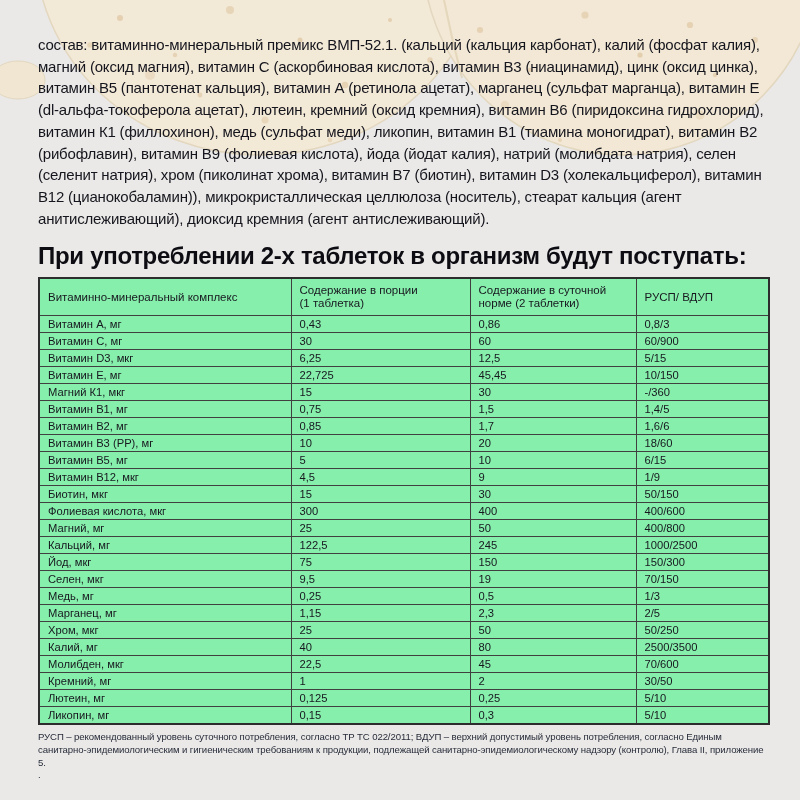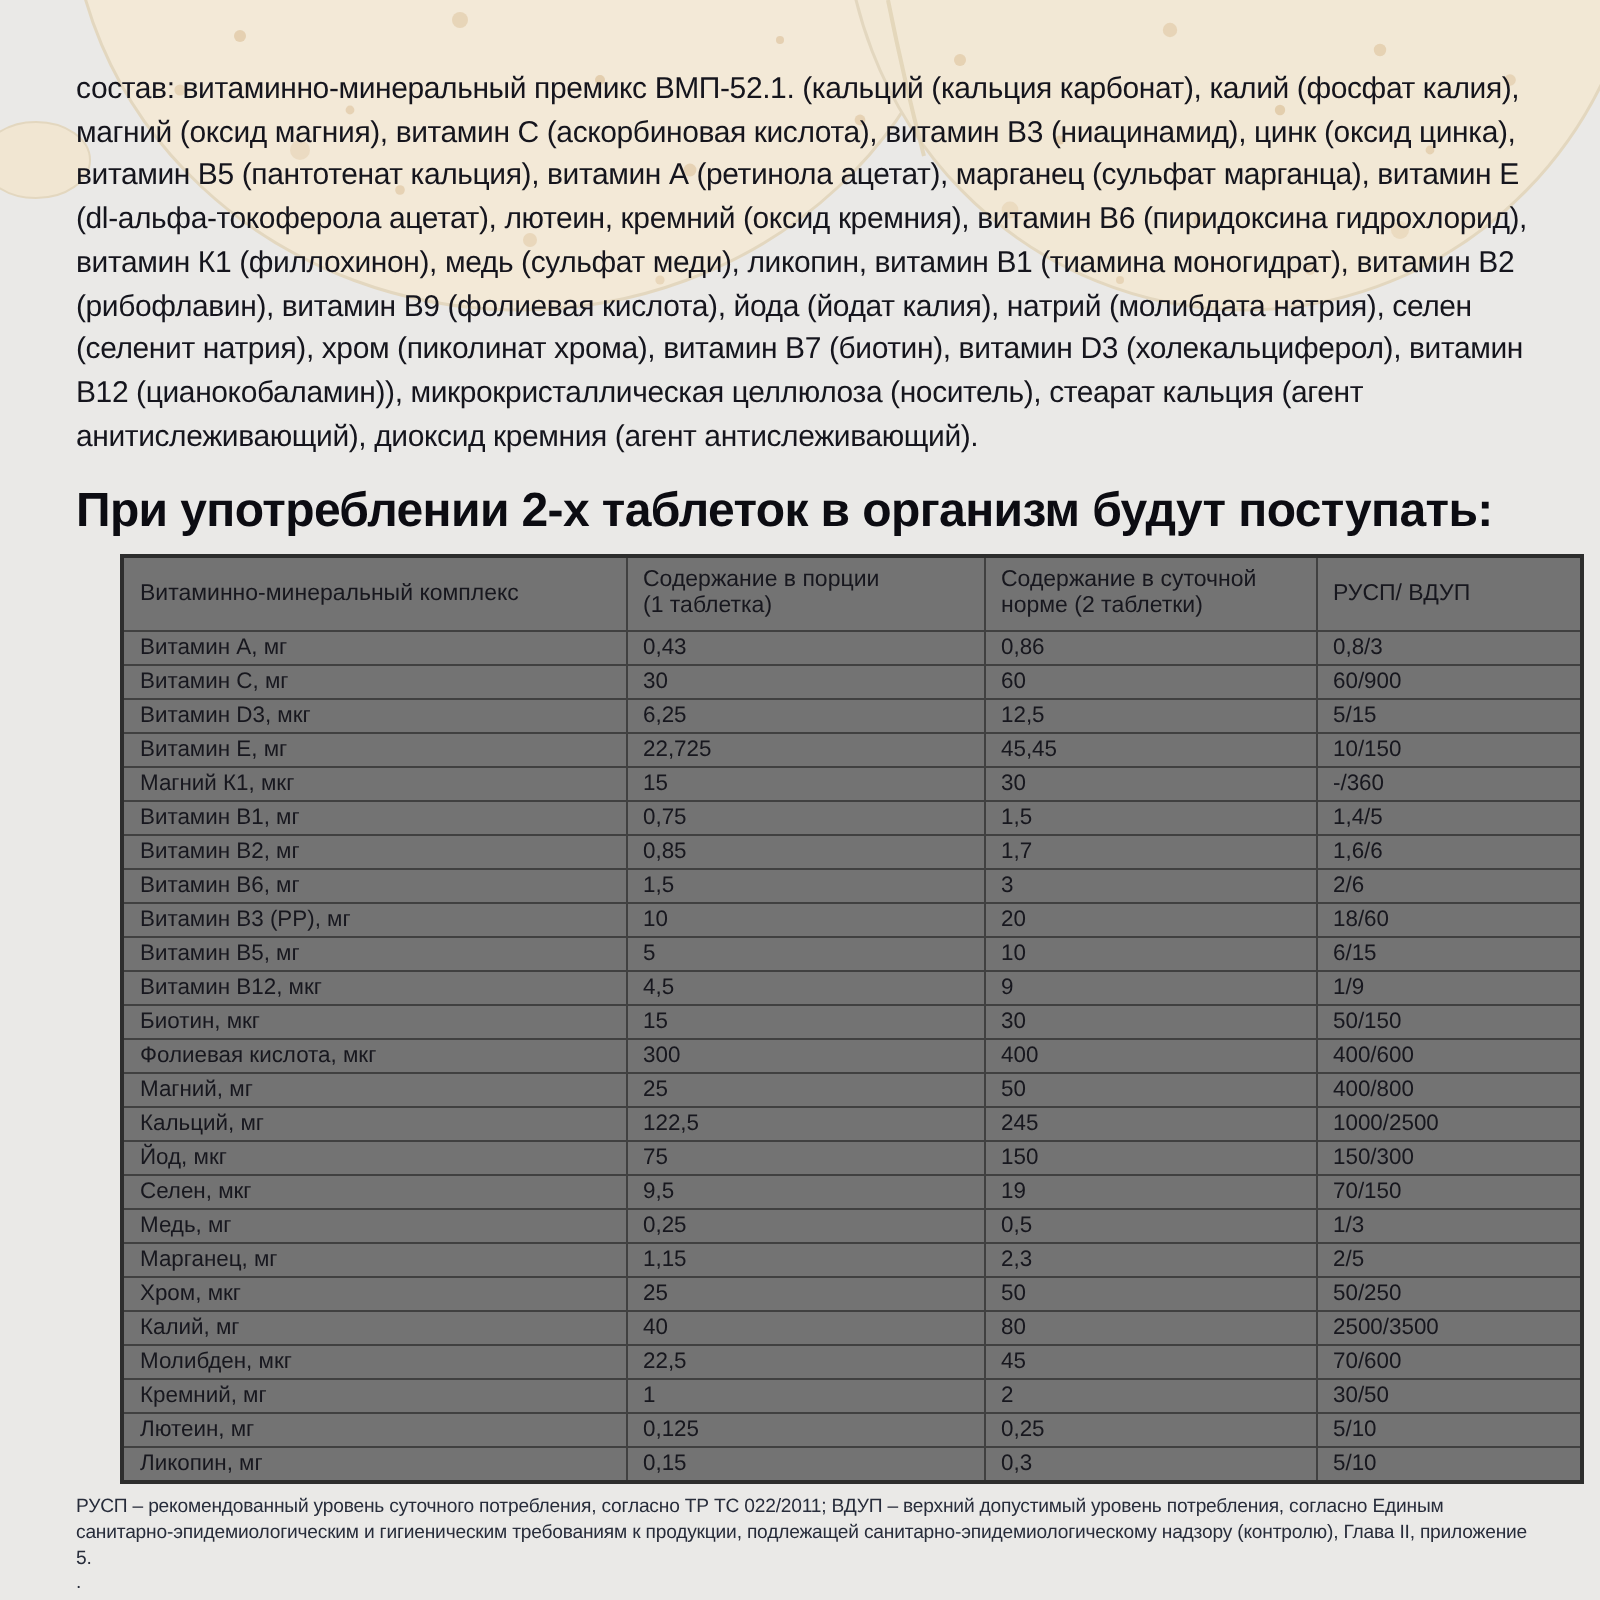--- a/index.html
+++ b/index.html
@@ -15,23 +15,22 @@
   .composition{
     font-size:15px;line-height:21.7px;color:#15151d;
     letter-spacing:-0.2px;width:733px;
   }
   .heading{
     margin-top:13px;font-size:24px;font-weight:bold;color:#0c0c12;
     letter-spacing:-0.3px;
   }
   table.nutrition{
     margin-top:7px;width:730px;table-layout:fixed;
-    border-collapse:collapse;background:#737373;
+    border-collapse:collapse;background:#86efac;
     border:2px solid #2d2d2d;
-    margin-left:22px;
   }
   table.nutrition th, table.nutrition td{
     border:1px solid #404040;text-align:left;color:#17171e;
   }
   table.nutrition th{
     font-weight:normal;font-size:11.5px;line-height:13.5px;
     padding:3px 6px 3px 8px;height:30px;vertical-align:middle;
     white-space:pre-line;
   }
   table.nutrition td{
@@ -148,26 +147,20 @@
             <td>1,5</td>
             <td>1,4/5</td>
           </tr>
           <tr>
             <td>Витамин В2, мг</td>
             <td>0,85</td>
             <td>1,7</td>
             <td>1,6/6</td>
           </tr>
           <tr>
-            <td>Витамин В6, мг</td>
-            <td>1,5</td>
-            <td>3</td>
-            <td>2/6</td>
-          </tr>
-          <tr>
             <td>Витамин В3 (РР), мг</td>
             <td>10</td>
             <td>20</td>
             <td>18/60</td>
           </tr>
           <tr>
             <td>Витамин В5, мг</td>
             <td>5</td>
             <td>10</td>
             <td>6/15</td>

